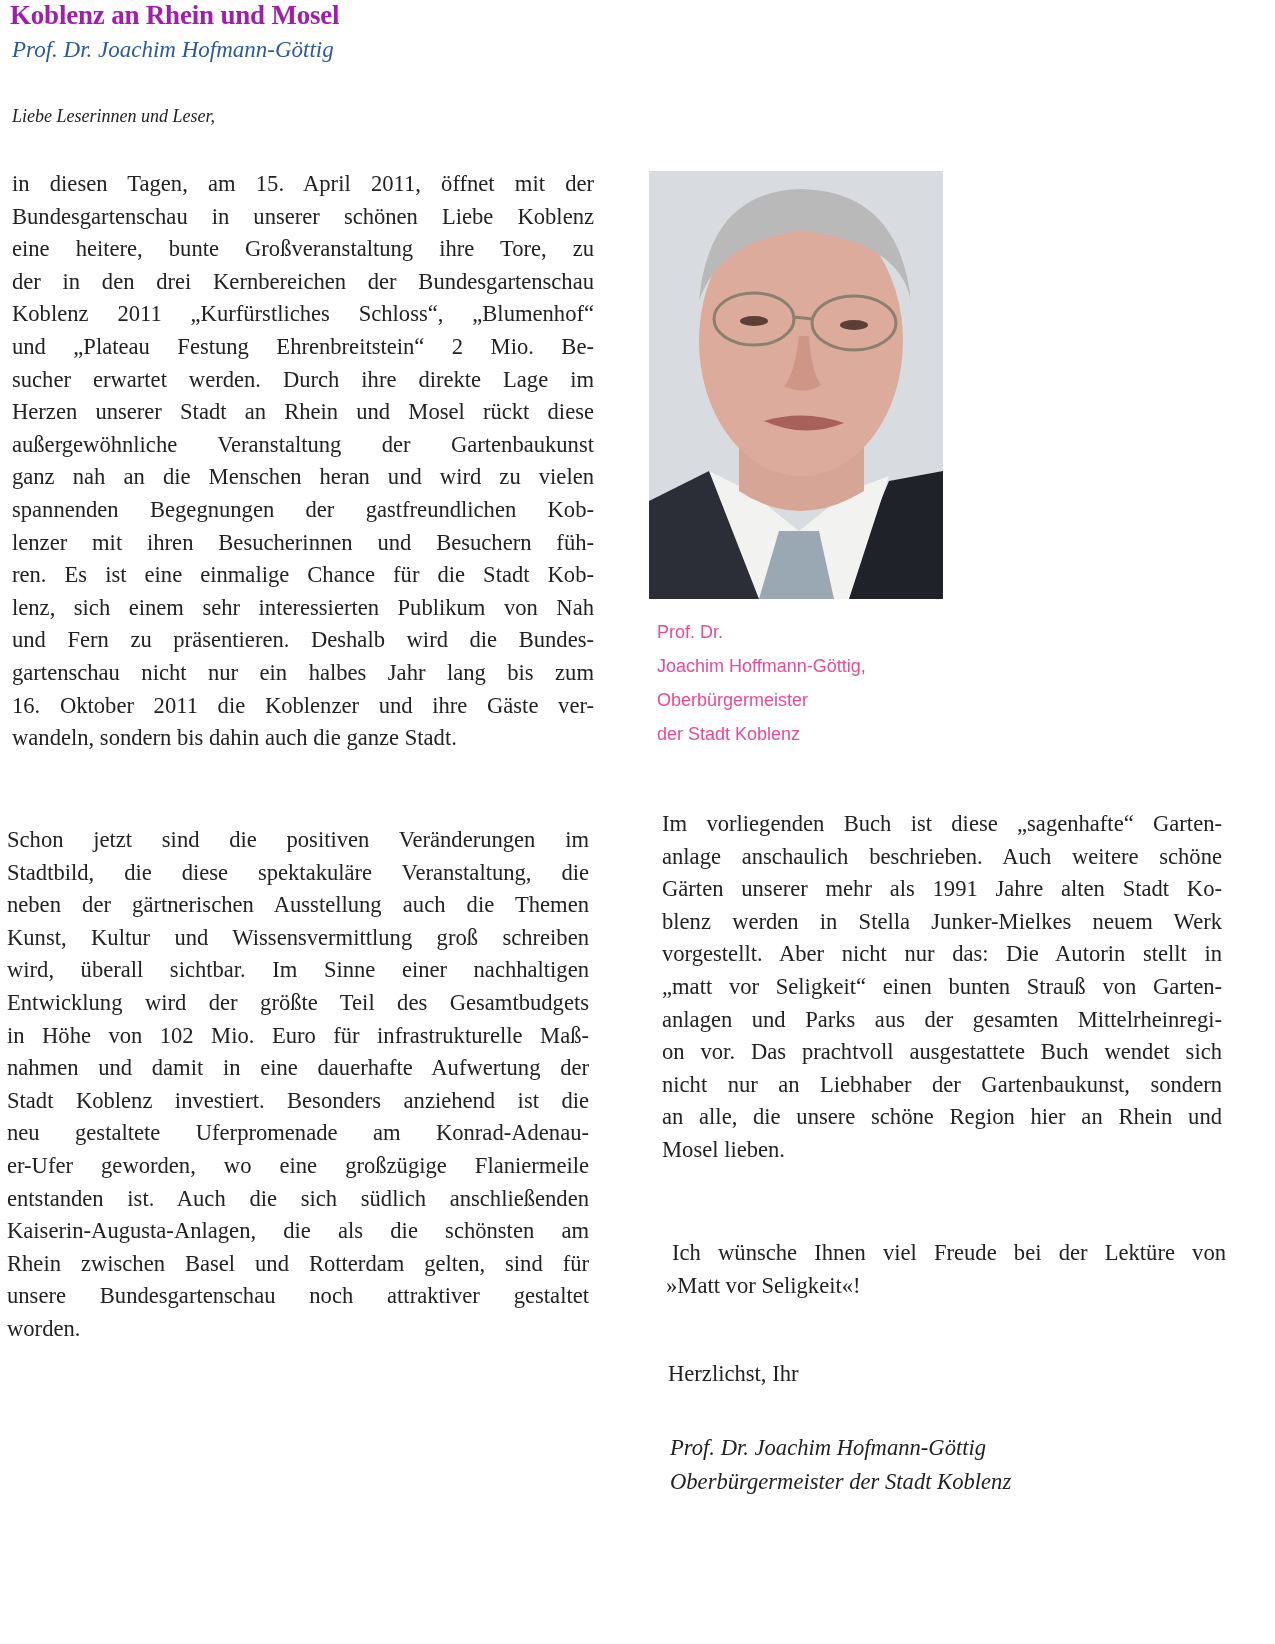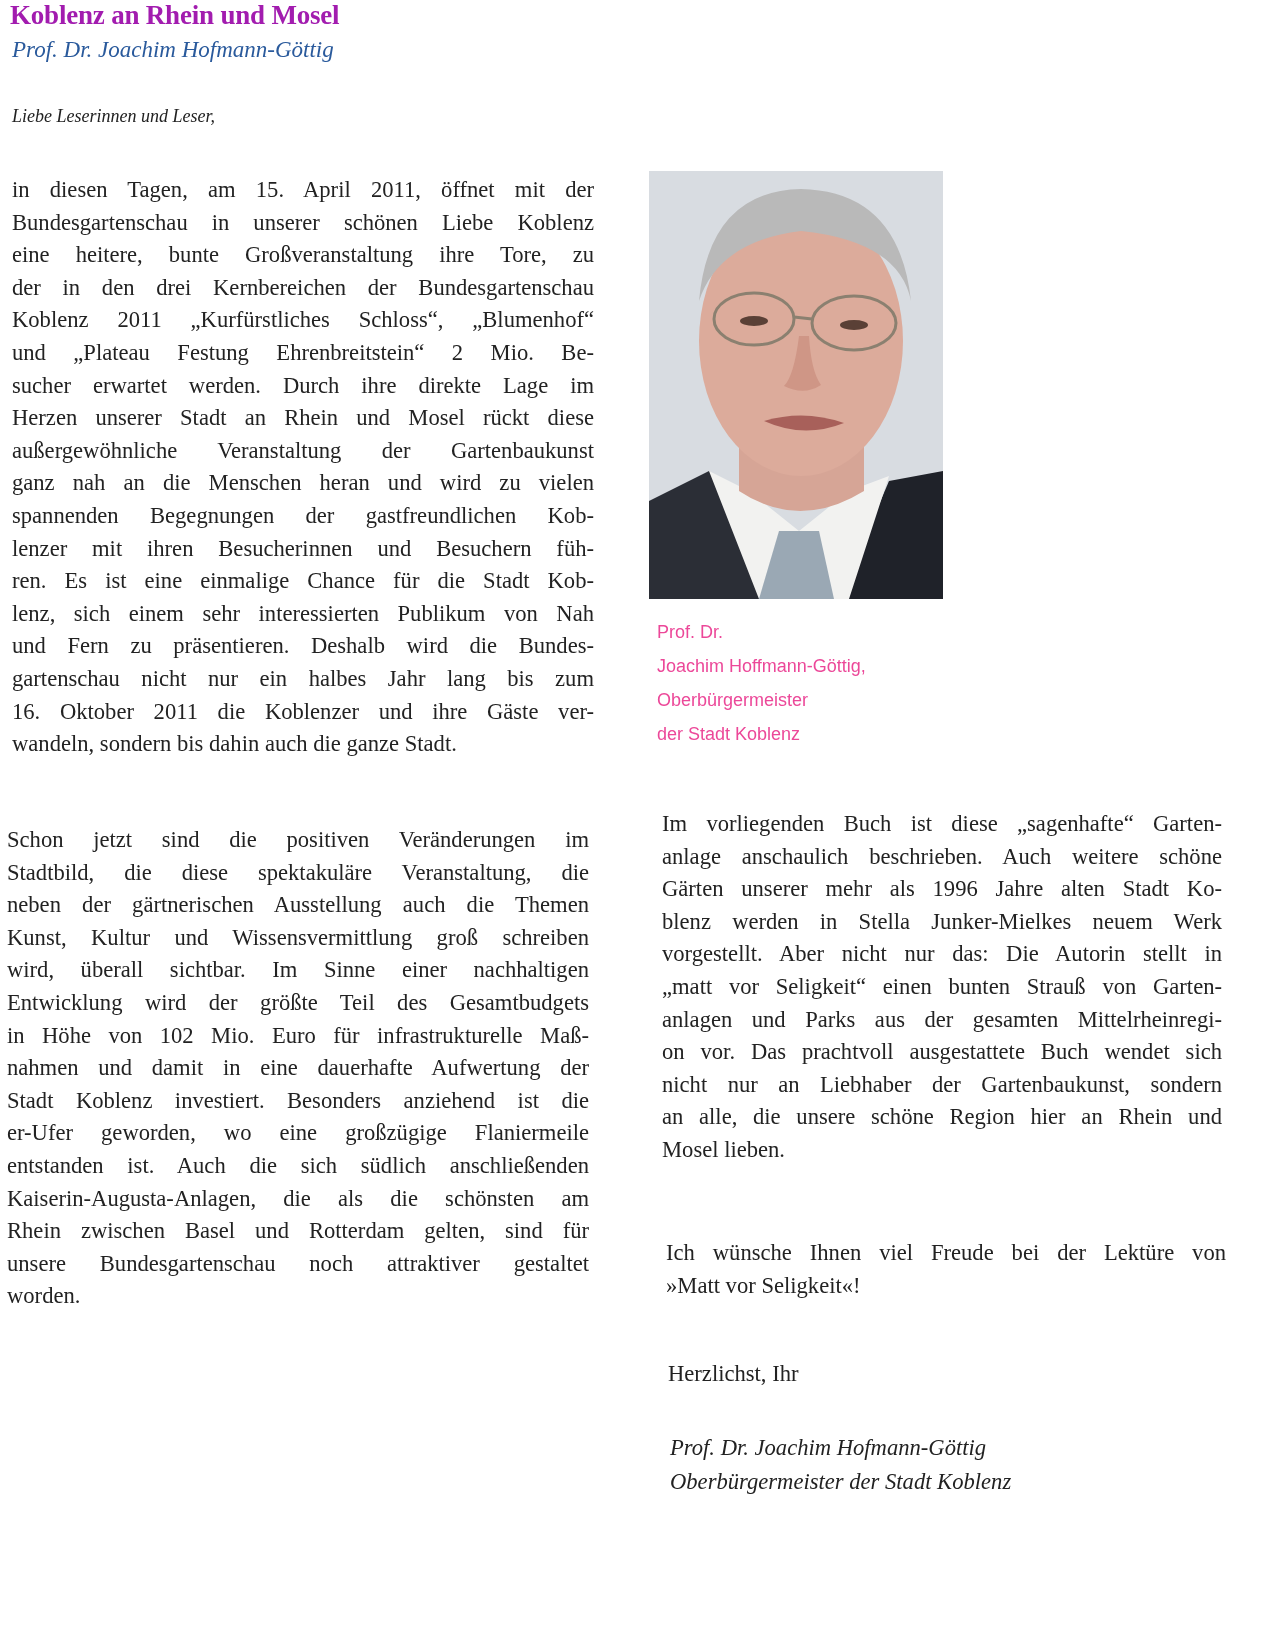--- a/index.html
+++ b/index.html
@@ -12,34 +12,34 @@
       left: 10px; top: 0px; font-family: Liberation Serif, serif;
       font-weight: bold; font-size: 27px; color: #a21caf; letter-spacing: -0.2px;
     }
     .subtitle {
       left: 12px; top: 37px; font-style: italic; font-size: 23px; color: #2a5a9c;
     }
     .salutation { left: 12px; top: 106px; font-size: 18px; font-style: italic; }
     .col { font-size: 22.6px; line-height: 32.6px; text-align: justify; }
     .col .line { display: block; text-align: justify; text-align-last: justify; white-space: nowrap; height: 32.6px; }
     .col .line.last { text-align-last: left; }
-    .col-left-1 { left: 12px; top: 168px; width: 582px; margin-top: 6px; }
+    .col-left-1 { left: 12px; top: 168px; width: 582px; }
     .col-left-2 { left: 7px; top: 824px; width: 582px; }
     .col-right-1 { left: 662px; top: 808px; width: 560px; }
     .photo {
       left: 649px; top: 171px; width: 294px; height: 428px; overflow: hidden;
       background: linear-gradient(180deg, #dde0e4 0%, #cfd3d8 100%);
     }
     .caption {
       left: 657px; top: 615px; font-family: "Liberation Sans", "DejaVu Sans", sans-serif;
       font-size: 18px; line-height: 34px; color: #ec4899;
     }
     .closing { left: 666px; top: 1237px; width: 560px; font-size: 22.6px; line-height: 32.6px; }
     .closing .line { display:block; white-space: nowrap; }
-    .closing .line.j { text-align-last: justify; text-align: justify; }
+    .closing .line.j { text-align-last: justify; text-align: justify; margin-left: 6px; }
     .regards { left: 668px; top: 1361px; font-size: 22.6px; }
     .sig { left: 670px; top: 1431px; font-style: italic; font-size: 22.6px; line-height: 34px; }
   </style>
 </head>
 <body>
 
 <div class="abs title">Koblenz an Rhein und Mosel</div>
 <div class="abs subtitle">Prof. Dr. Joachim Hofmann-Göttig</div>
 
 <div class="abs salutation">Liebe Leserinnen und Leser,</div>
@@ -67,31 +67,32 @@
 <div class="abs col col-left-2" id="p2">
     <span class="line">Schon jetzt sind die positiven Veränderungen im</span>
     <span class="line">Stadtbild, die diese spektakuläre Veranstaltung, die</span>
     <span class="line">neben der gärtnerischen Ausstellung auch die Themen</span>
     <span class="line">Kunst, Kultur und Wissensvermittlung groß schreiben</span>
     <span class="line">wird, überall sichtbar. Im Sinne einer nachhaltigen</span>
     <span class="line">Entwicklung wird der größte Teil des Gesamtbudgets</span>
     <span class="line">in Höhe von 102 Mio. Euro für infrastrukturelle Maß-</span>
     <span class="line">nahmen und damit in eine dauerhafte Aufwertung der</span>
     <span class="line">Stadt Koblenz investiert. Besonders anziehend ist die</span>
+    <span class="line">neu gestaltete Uferpromenade am Konrad-Adenau-</span>
     <span class="line">er-Ufer geworden, wo eine großzügige Flaniermeile</span>
     <span class="line">entstanden ist. Auch die sich südlich anschließenden</span>
     <span class="line">Kaiserin-Augusta-Anlagen, die als die schönsten am</span>
     <span class="line">Rhein zwischen Basel und Rotterdam gelten, sind für</span>
     <span class="line">unsere Bundesgartenschau noch attraktiver gestaltet</span>
     <span class="line last">worden.</span>
   </div>
 <div class="abs col col-right-1" id="p3">
     <span class="line">Im vorliegenden Buch ist diese „sagenhafte“ Garten-</span>
     <span class="line">anlage anschaulich beschrieben. Auch weitere schöne</span>
-    <span class="line">Gärten unserer mehr als 1996 Jahre alten Stadt Ko-</span>
+    <span class="line">Gärten unserer mehr als 1991 Jahre alten Stadt Ko-</span>
     <span class="line">blenz werden in Stella Junker-Mielkes neuem Werk</span>
     <span class="line">vorgestellt. Aber nicht nur das: Die Autorin stellt in</span>
     <span class="line">„matt vor Seligkeit“ einen bunten Strauß von Garten-</span>
     <span class="line">anlagen und Parks aus der gesamten Mittelrheinregi-</span>
     <span class="line">on vor. Das prachtvoll ausgestattete Buch wendet sich</span>
     <span class="line">nicht nur an Liebhaber der Gartenbaukunst, sondern</span>
     <span class="line">an alle, die unsere schöne Region hier an Rhein und</span>
     <span class="line last">Mosel lieben.</span>
   </div>
 

